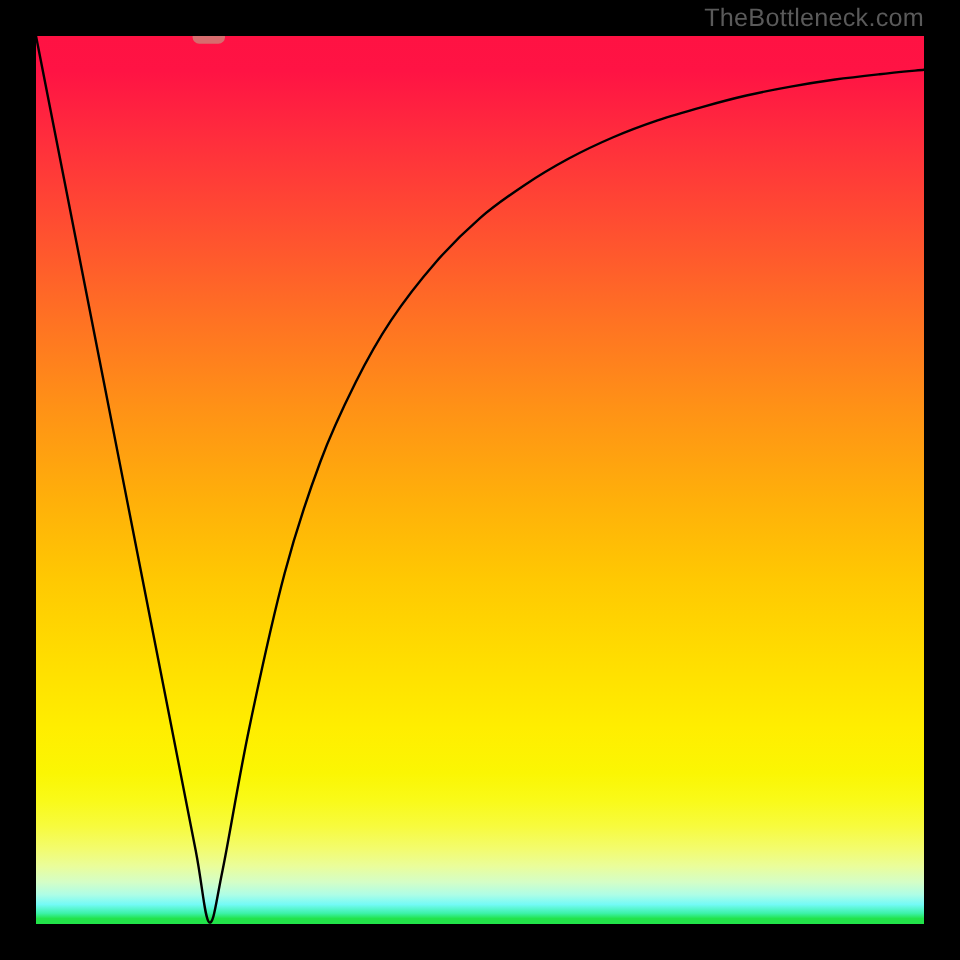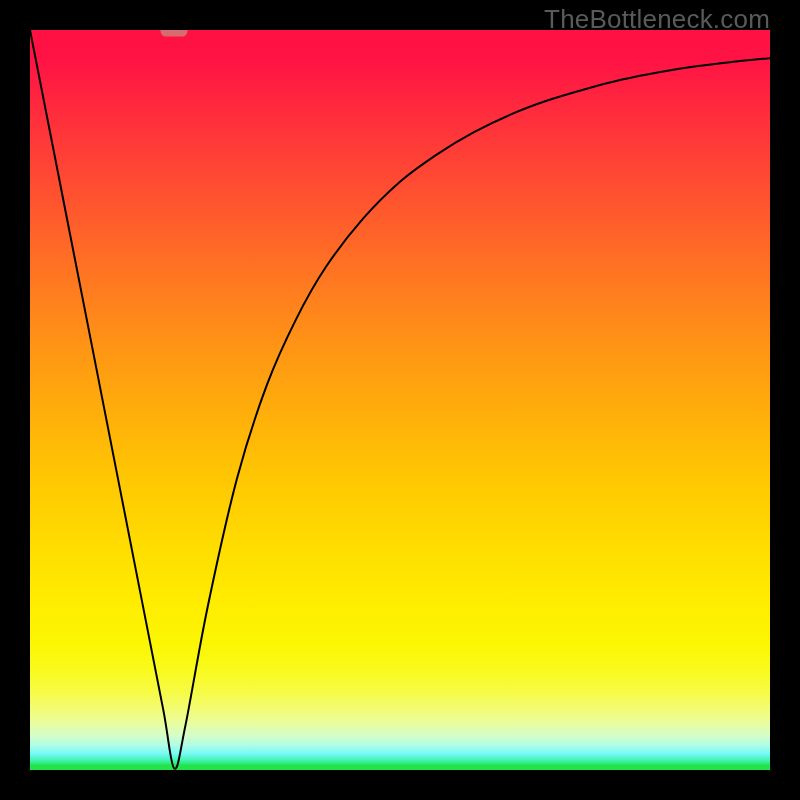--- a/index.html
+++ b/index.html
@@ -63,24 +63,23 @@
     width: 27px;
     height: 11px;
     border-radius: 6px;
     transform: translate(-50%, -50%);
   }
   .watermark {
     position: absolute;
     top: 4px;
     right: 30px;
     font-family: Arial, Helvetica, sans-serif;
-    font-size: 26px;
+    font-size: 21px;
     color: #5a5a5a;
     letter-spacing: 0.2px;
-    text-decoration: underline;
   }
 </style>
 </head>
 <body>
 
 <div class="frame">
   <div class="watermark">TheBottleneck.com</div>
   <div class="plot">
     <div class="gradient"></div>
     <svg class="curve-layer" viewBox="0 0 740 740" preserveAspectRatio="none">

